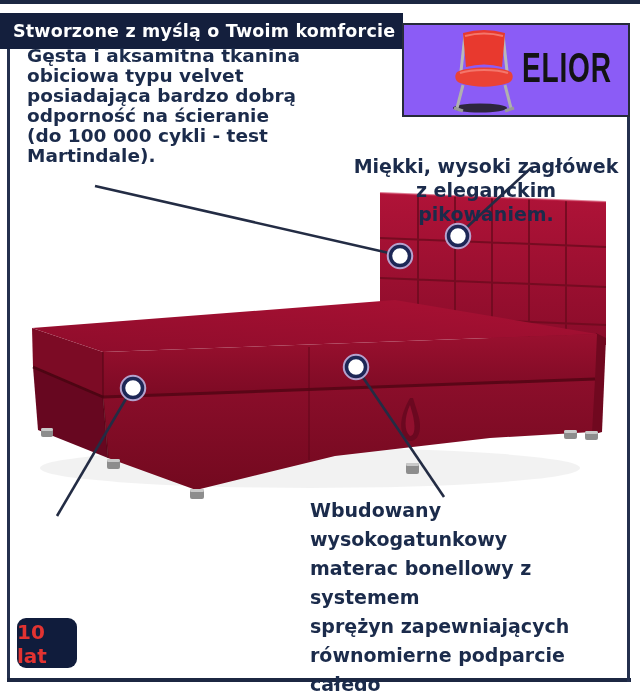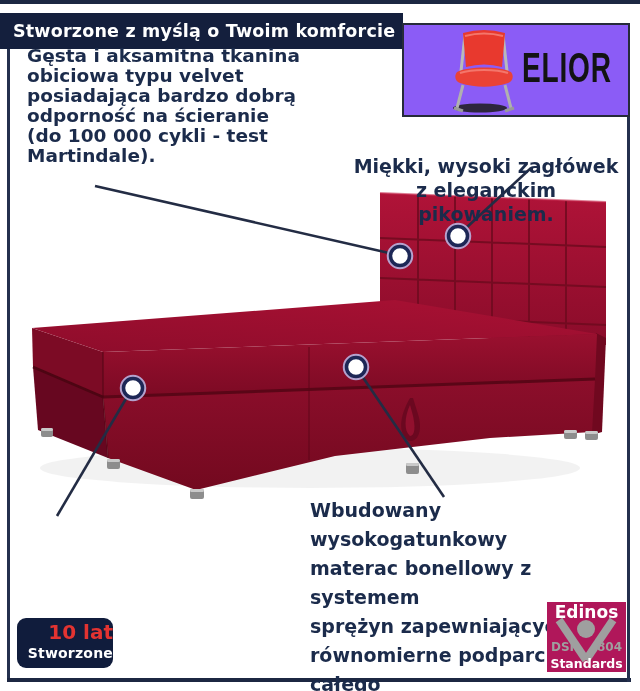--- a/index.html
+++ b/index.html
@@ -41,22 +41,22 @@
   
   .callout{
     position:absolute;color:var(--navy);font-weight:bold;white-space:pre-line;
   }
   .co-fabric  {left:27px; top:46px; font-size:18.5px;line-height:20px;width:300px;}
   .co-head    {left:352px;top:114px;font-size:19px;  line-height:24px;  width:268px;text-align:center;margin-top:40px;}
   .co-storage {left:20px; top:516px;font-size:19px;  line-height:24.5px;width:300px;}
   .co-mattress{left:310px;top:496px;font-size:19px;  line-height:29px;  width:318px;}
   
   .warranty{
-    position:absolute;left:17px;top:618px;width:96px;height:50px;background:#101c3c;
-    border-radius:9px;text-align:right;overflow:hidden;
+    position:absolute;left:17px;top:618px;width:60px;height:50px;background:#101c3c;
+    border-radius:9px;text-align:left;overflow:hidden;
   }
   .warranty .l1{display:block;color:var(--warranty-red);font-weight:bold;font-size:20px;line-height:24px;margin-top:2px;}
   .warranty .l2{display:block;color:#ffffff;font-weight:bold;font-size:14px;line-height:18px;letter-spacing:.2px;}
   
   .edinos{
     position:absolute;left:547px;top:602px;width:79px;height:70px;background:var(--magenta);
   }
   .edinos .name{position:absolute;left:0;top:0;width:100%;text-align:center;color:#fff;font-weight:bold;font-size:17px;line-height:20px;}
   .edinos .vshape{position:absolute;left:0;top:16px;}
   .edinos .dsi{position:absolute;left:4px;top:38px;color:var(--gray);font-weight:bold;font-size:12px;}
@@ -204,25 +204,14 @@
 materac bonellowy z systemem
 sprężyn zapewniających
 równomierne podparcie całego
 ciała.</div>
 
   <div class="warranty">
     <span class="l1">10 lat</span>
     <span class="l2">Stworzone</span>
   </div>
 
-  <div class="edinos">
-    <div class="name">Edinos</div>
-    <svg class="vshape" width="79" height="46" viewBox="0 0 79 46">
-      <path d="M12,2 L39,42" stroke="#9f9f9f" stroke-width="8" fill="none"></path>
-      <path d="M66,2 L39,42" stroke="#9f9f9f" stroke-width="8" fill="none"></path>
-      <circle cx="39" cy="11" r="9" fill="#9f9f9f"></circle>
-    </svg>
-    <div class="dsi">DSI</div>
-    <div class="n804">804</div>
-    <div class="std">Standards</div>
-  </div>
 
 </div>
 
 </body></html>

